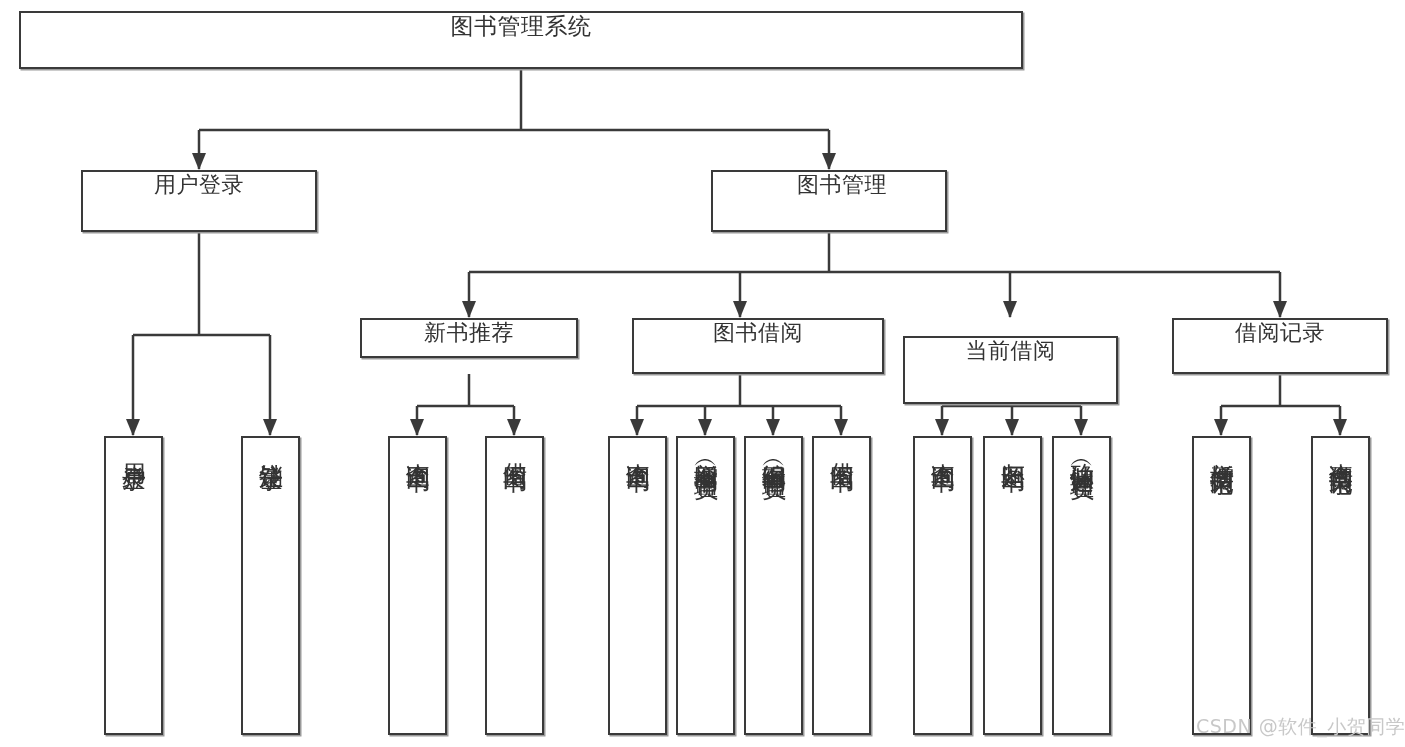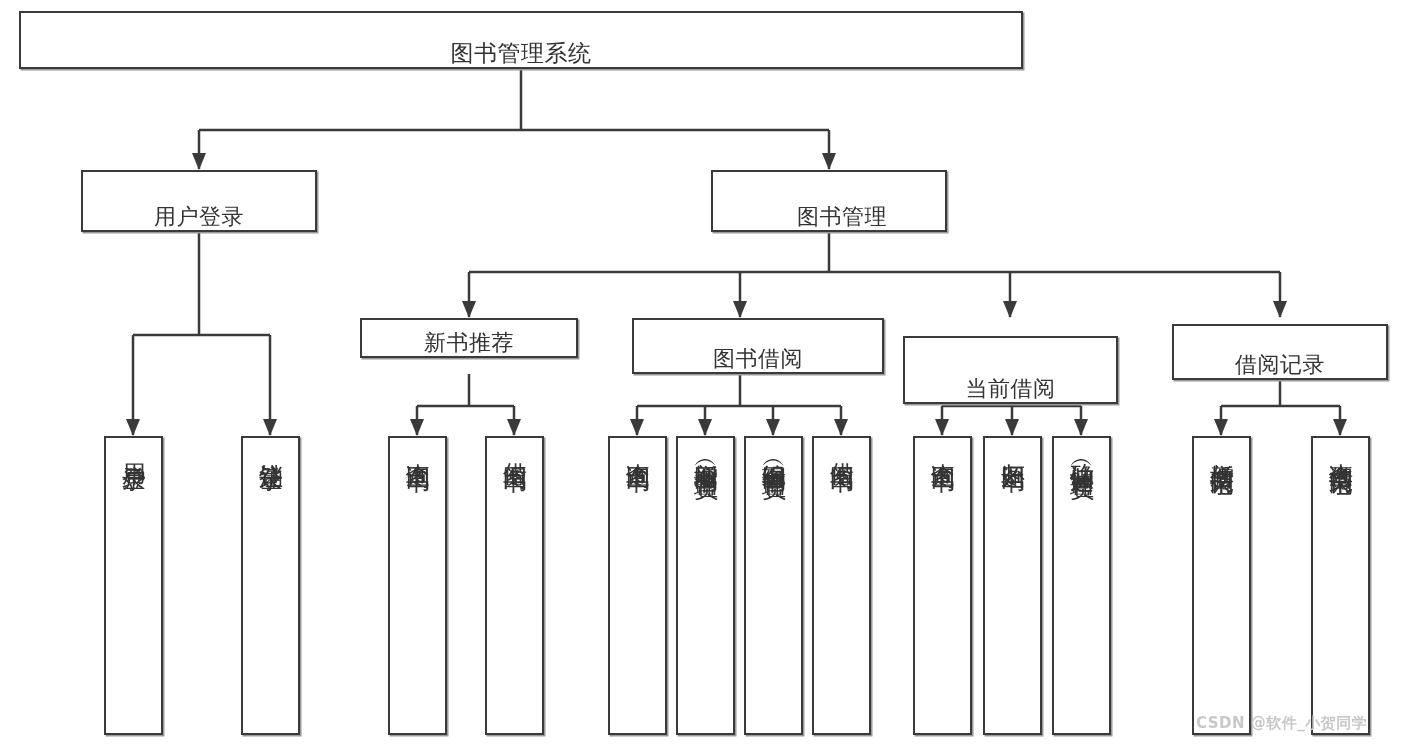--- a/index.html
+++ b/index.html
@@ -26,21 +26,21 @@
     height: 747px;
     pointer-events: none;
   }
   .node {
     position: absolute;
     box-sizing: border-box;
     background: #ffffff;
     border: 2px solid #3a3a3a;
     box-shadow: 1.5px 1.5px 0 0 #9a9a9a;
     display: flex;
-    align-items: flex-end;
+    align-items: flex-start;
     justify-content: center;
     color: #333333;
     z-index: 2;
   }
   .node .node-label {
     display: block;
     text-align: center;
     line-height: 1.18;
     color: #333333;
     letter-spacing: 0.5px;
@@ -57,26 +57,25 @@
     writing-mode: vertical-rl;
     text-orientation: upright;
     font-size: 24px;
     line-height: 1.05;
     letter-spacing: 2px;
     margin: 0 auto;
   }
   .node.root .node-label { font-size: 23px; }
   .watermark {
     position: absolute;
-    font-size: 15px;
+    font-size: 19px;
     color: #c8c8c8;
     white-space: nowrap;
     z-index: 3;
     letter-spacing: 0.5px;
-    font-weight: bold;
   }
 </style>
 </head>
 <body>
 
 <div id="diagram-canvas">
 
   <svg id="connector-layer" viewBox="0 0 1405 747" width="1405" height="747" aria-hidden="true">
       <line x1="521" y1="69" x2="521" y2="130" stroke="#3a3a3a" stroke-width="2.5"></line>
       <line x1="199" y1="130" x2="829" y2="130" stroke="#3a3a3a" stroke-width="2.5"></line>
@@ -144,21 +143,21 @@
       </div>
       <div class="node horizontal" style="left: 360px; top: 318px; width: 218px; height: 40px;">
         <span class="node-label">新书推荐</span>
       </div>
       <div class="node horizontal" style="left: 632px; top: 318px; width: 252px; height: 56px;">
         <span class="node-label">图书借阅</span>
       </div>
       <div class="node horizontal" style="left: 903px; top: 336px; width: 215px; height: 68px;">
         <span class="node-label">当前借阅</span>
       </div>
-      <div class="node horizontal" style="left: 1172px; top: 318px; width: 216px; height: 56px; margin-top: 6px;">
+      <div class="node horizontal" style="left: 1172px; top: 318px; width: 216px; height: 56px;">
         <span class="node-label">借阅记录</span>
       </div>
       <div class="node vertical" style="left: 104px; top: 436px; width: 59px; height: 299px;">
         <span class="node-label">用户登录</span>
       </div>
       <div class="node vertical" style="left: 241px; top: 436px; width: 59px; height: 299px;">
         <span class="node-label">注销登录</span>
       </div>
       <div class="node vertical" style="left: 388px; top: 436px; width: 59px; height: 299px;">
         <span class="node-label">查询图书</span>

